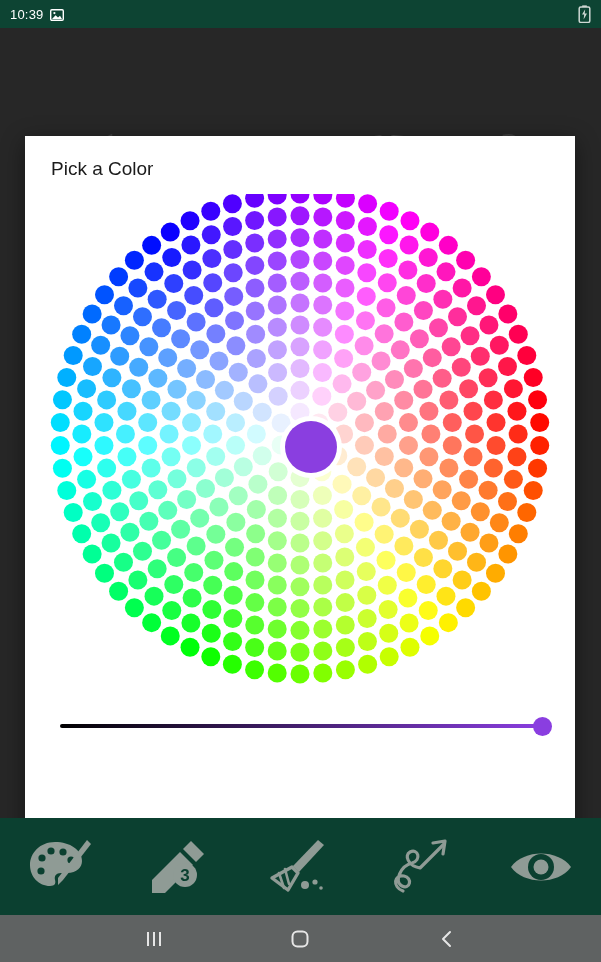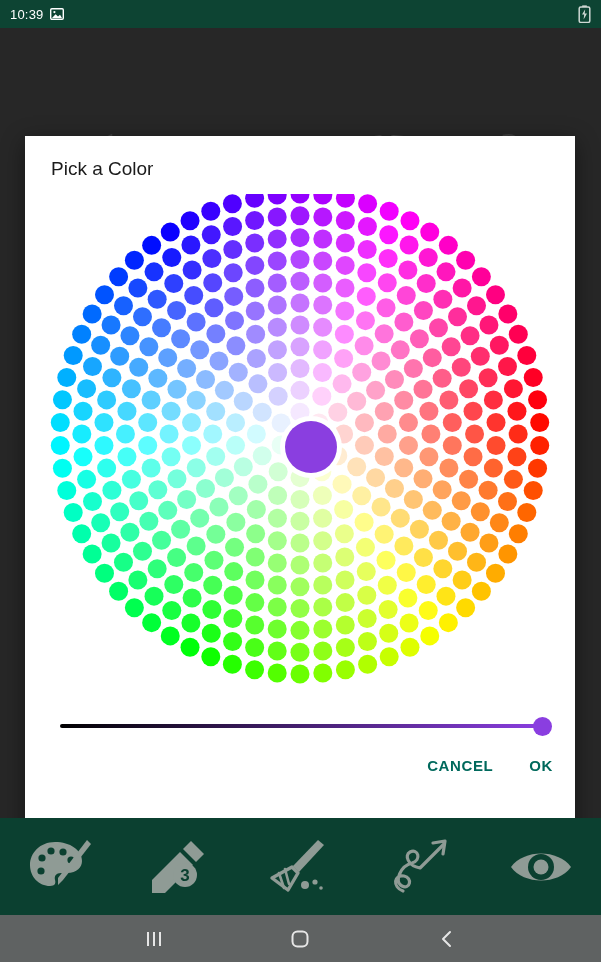--- a/index.html
+++ b/index.html
@@ -17,21 +17,21 @@
 
   
   #status-bar {
     position: absolute; top: 0; left: 0;
     width: 601px; height: 28px;
     background: #0d4433;
     display: flex; align-items: center;
     padding: 0 10px;
     color: #ffffff;
   }
-  #status-left { display: flex; align-items: flex-start; gap: 6px; }
+  #status-left { display: flex; align-items: flex-end; gap: 6px; }
   #clock { font-size: 13px; letter-spacing: .2px; color: #ffffff; }
   .sb-icon { display: inline-flex; align-items: center; }
   #status-spacer { flex: 1; }
 
   
   #canvas-area {
     position: absolute; top: 28px; left: 0;
     width: 601px; height: 790px;
     background: #3a3a3a;
     overflow: hidden;
@@ -585,24 +585,20 @@
           <circle cx="242.19" cy="1.09" r="9.5" fill="rgb(126,0,255)"></circle>
         </svg>
       <div id="selected-swatch" style="background: rgb(138, 62, 224); left: 250px; top: 227px;"></div>
     </div>
 
     <div id="slider-row">
       <div id="slider-track" style="background: linear-gradient(to right, rgb(0, 0, 0) 0%, rgb(138, 62, 224) 100%); height: 4px;"></div>
       <div id="slider-thumb" style="background: rgb(138, 62, 224);"></div>
     </div>
 
-    <div id="dialog-actions">
-      <button class="dlg-btn" style="color: rgb(0, 105, 92);">CANCEL</button>
-      <button class="dlg-btn" style="color: rgb(0, 105, 92);">OK</button>
-    </div>
   </div>
 
   <div id="toolbar" style="background: rgb(11, 64, 48);">
 
     <div class="tool">
       <span>
         <svg width="66" height="58" viewBox="0 0 66 58">
           <path d="M28 4 C13 4, 3 15, 3 27 C3 39, 12 48, 23 48 C28 48, 29 45, 28 42 C27 38, 29 35, 34 35 L40 35 C50 35, 55 29, 55 23 C55 12, 43 4, 28 4 Z" fill="#8f9b95"></path>
           <circle cx="15" cy="20" r="3.6" fill="#0b4030"></circle>
           <circle cx="24" cy="13" r="3.6" fill="#0b4030"></circle>

